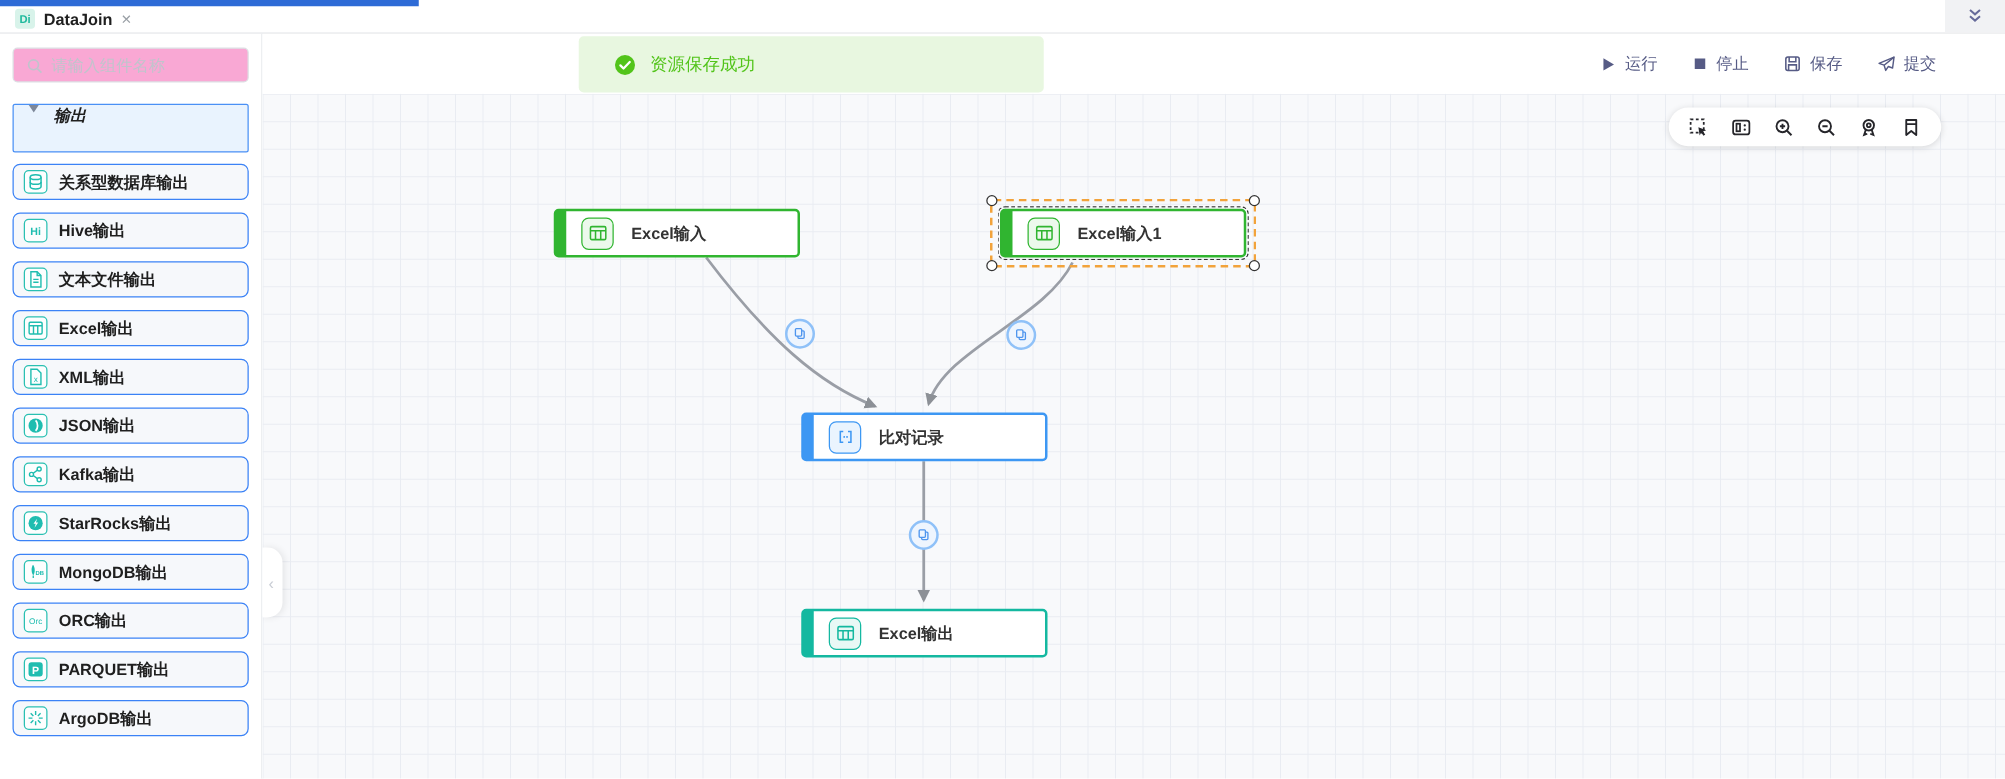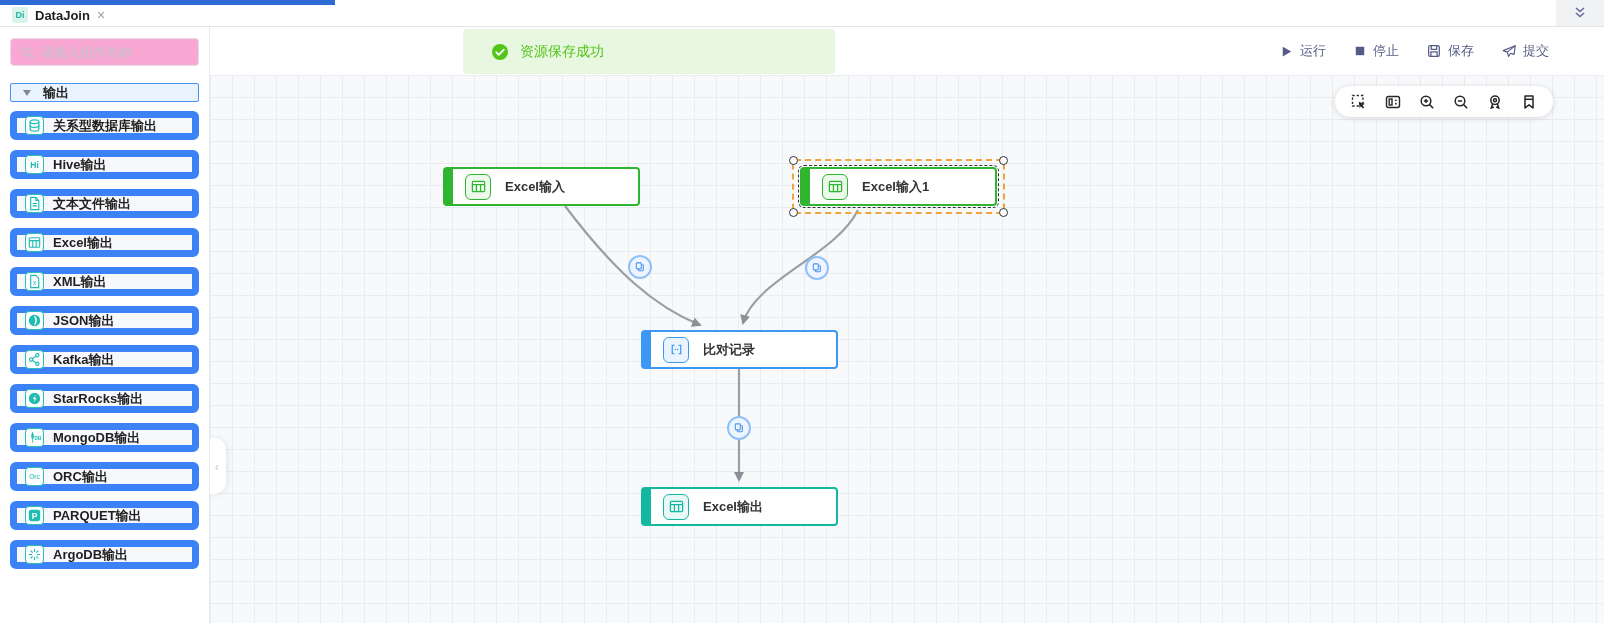--- a/index.html
+++ b/index.html
@@ -18,25 +18,25 @@
 
   
   .content { flex:1; display:flex; min-height:0; }
   .sidebar { width:210px; flex:none; background:#fff; border-right:1px solid #e8eaed; position:relative; overflow:hidden; }
   .main { flex:1; position:relative; background:#fff; overflow:hidden; }
 
   
   .search-box { position:relative; margin:11px 10px 0 10px; height:28px; border:1px solid #dcdfe3; border-radius:4px; background:#f9a8d4; display:flex; align-items:center; padding-left:9px; gap:6px; }
   .search-box input { border:none; outline:none; flex:1; font-size:13px; font-family:inherit; color:#333; background:transparent; min-width:0; }
   .search-box input::placeholder { color:#c0c4cc; }
-  .category { margin:17px 10px 0 10px; height:19px; background:#e9f3fe; border:1px solid #4a90f5; border-radius:2px; display:flex; align-items:center; padding-left:12px; gap:12px; cursor:pointer; }
+  .category { margin:17px 10px 0 10px; height:39px; background:#e9f3fe; border:1px solid #4a90f5; border-radius:2px; display:flex; align-items:flex-start; padding-left:12px; gap:12px; cursor:pointer;font-style:italic; }
   .caret { width:0; height:0; border-left:4.5px solid transparent; border-right:4.5px solid transparent; border-top:6px solid #7d8799; }
   .category span.cat-label { font-weight:bold; color:#1f1f1f; }
   .items { margin-top:9px; padding:0 10px; }
-  .item { height:29px; margin-bottom:10px; background:#f6f8fb; border:7px solid #3b82f6; border-radius:6px; display:flex; align-items:center; padding-left:8px; gap:9px; cursor:pointer; }
+  .item { height:29px; margin-bottom:10px; background:#f6f8fb; border:1px solid #3b82f6; border-radius:6px; display:flex; align-items:center; padding-left:8px; gap:9px; cursor:pointer; }
   .item .ic { width:19px; height:19px; border:1px solid #2ac0b2; border-radius:4px; background:#fcfefe; display:flex; align-items:center; justify-content:center; flex:none; }
   .item .lbl { font-weight:bold; color:#1f1f1f; white-space:nowrap; }
   .icon-svg { display:block; }
 
   
   .collapse-handle { position:absolute; left:-2px; top:411px; width:18px; height:56px; background:#fff; border-radius:0 12px 12px 0; box-shadow:2px 0 6px rgba(0,0,0,.08); display:flex; align-items:center; justify-content:center; color:#c8ccd4; font-size:13px; cursor:pointer; z-index:6; }
 
   
   .actions { position:absolute; left:0; right:0; top:0; height:48px; background:#fff; display:flex; align-items:center; justify-content:flex-end; gap:27px; padding-right:55px; z-index:3; }
   .act { display:flex; align-items:center; gap:6px; color:#565b85; cursor:pointer; font-size:13px; }

